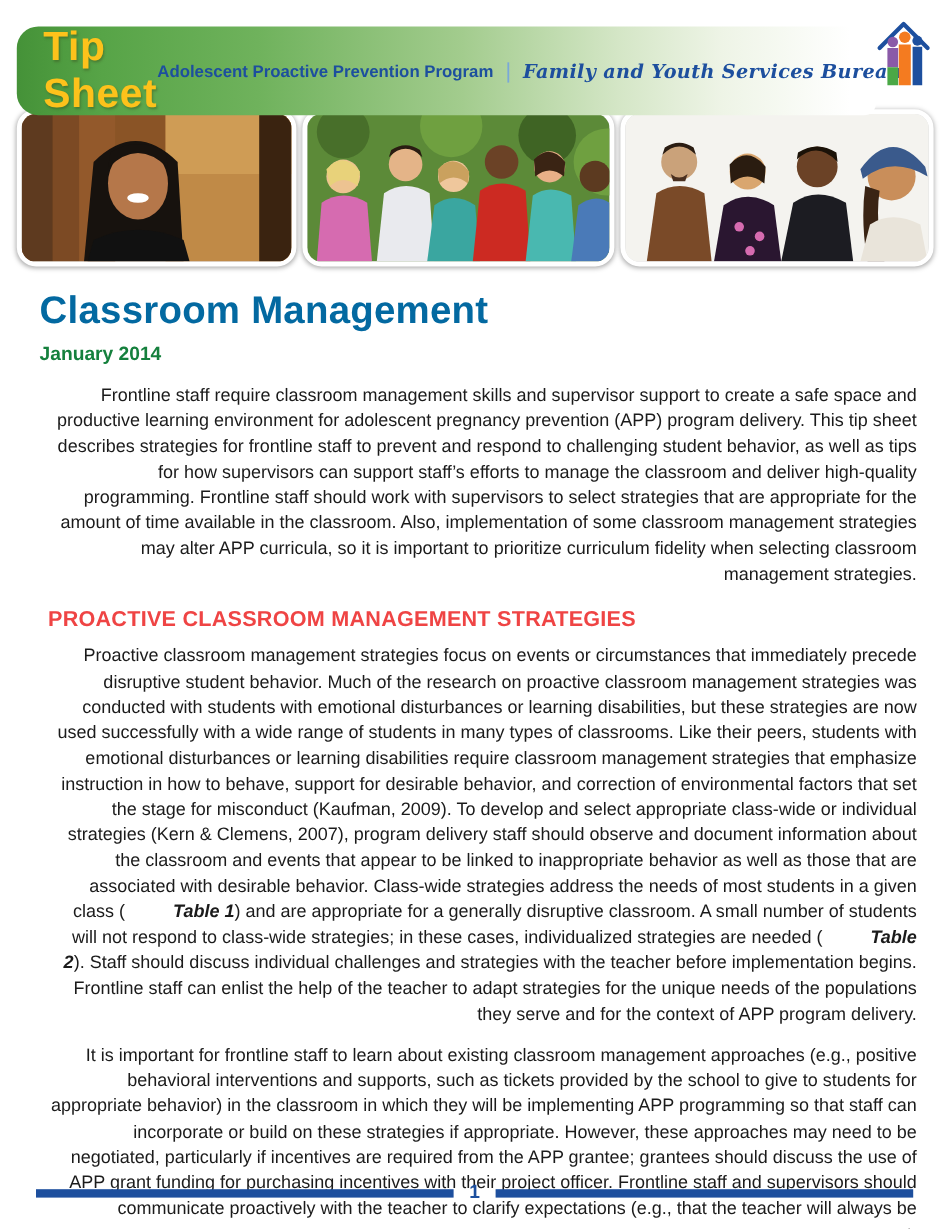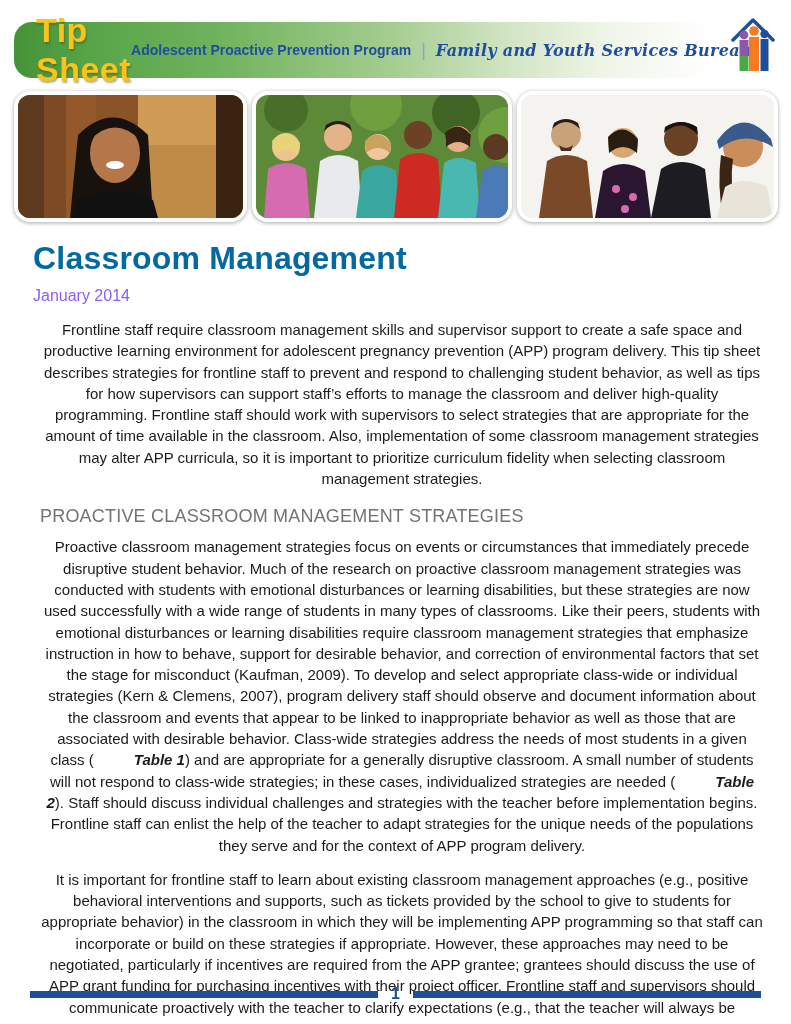--- a/index.html
+++ b/index.html
@@ -13,21 +13,21 @@
     overflow:hidden;
   }
   
   .header-row{
     position:relative;
     margin:20px 0 0 14px;
     width:763px;height:66px;
   }
   .header-green{
     position:absolute;left:0;top:2px;
-    width:716px;height:56px;
+    width:716px;height:74px;
     border-radius:18px 10px 10px 18px;
     background:linear-gradient(to right,
       #459238 0%, #57a447 10%, #6fb25c 28%, #a3cc8e 52%,
       #d4e6c6 70%, #eef4e6 82%, #ffffff 97%);
     display:flex;align-items:center;
   }
   .badge{
     font-size:34px;font-weight:bold;color:#fdc21b;
     padding-left:22px;letter-spacing:0.5px;
     text-shadow:1px 2px 2px rgba(60,80,30,.45);
@@ -59,31 +59,31 @@
   .ph2{width:252px;}
   .ph3{width:253px;}
   
   .content{padding:18px 28px 0 33px;}
   .doc-title{
     margin:0 0 10px 0;
     font-size:32px;font-weight:bold;color:#0369a1;letter-spacing:0.2px;
   }
   .doc-date{
     margin:0 0 14px 0;
-    font-size:16px;font-weight:normal;color:#8b5cf6;
+    font-size:16px;font-weight:bold;color:#15803d;
   }
   .body-text{width:724px;margin-left:7px;}
   .body-text p{
     margin:0 0 13px 0;
     font-size:15px;line-height:1.42;color:#1b1b1b;
-    text-align:center;
+    text-align:right;
   }
   .section-heading{
     margin:17px 0 9px 7px;
-    font-size:18px;font-weight:normal;color:#737373;letter-spacing:0.2px;
+    font-size:18px;font-weight:bold;color:#ef4444;letter-spacing:0.2px;
   }
   .tref{font-weight:bold;font-style:italic;margin-left:40px;}
   
   .footer{
     position:absolute;left:0;bottom:22px;width:100%;
     display:flex;align-items:center;padding:0 30px;box-sizing:border-box;
   }
   .footer .bar{flex:1;height:7px;background:#1d4f9e;}
   .page-num{
     color:#1d4f9e;font-weight:bold;font-size:16px;

